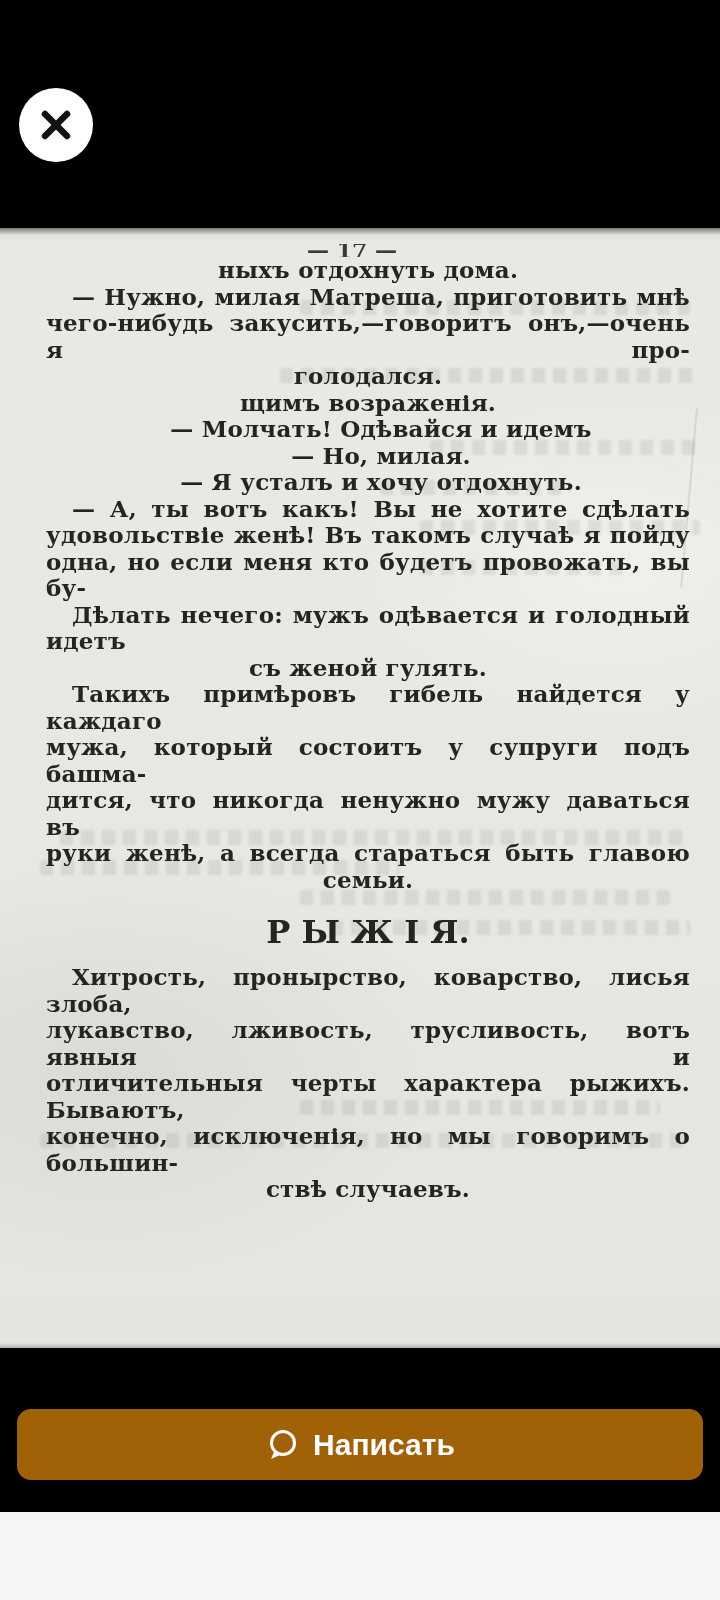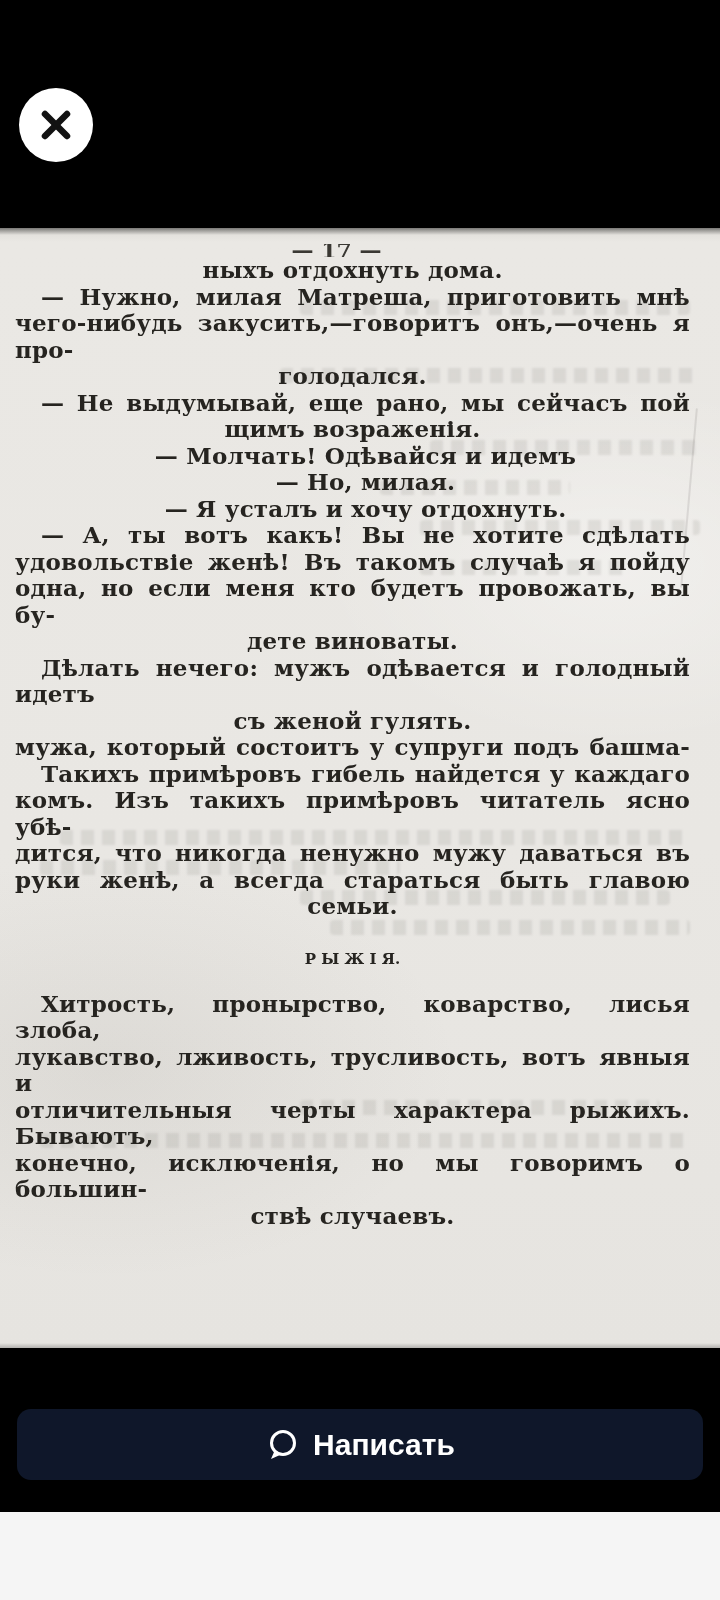--- a/index.html
+++ b/index.html
@@ -16,42 +16,42 @@
   .photo{position:absolute;left:0;top:228px;width:720px;height:1120px;
     background:
       radial-gradient(ellipse 420px 260px at 85% 30%, rgba(255,255,255,.35), rgba(255,255,255,0) 70%),
       radial-gradient(ellipse 500px 300px at 15% 75%, rgba(120,115,105,.10), rgba(0,0,0,0) 70%),
       linear-gradient(180deg, #dddbd6 0, #eae8e4 14px, #e9e7e3 55%, #e6e4e0 100%);
     overflow:hidden;color:#262420;}
   .photo::before{content:"";position:absolute;left:0;top:0;width:100%;height:7px;
     background:linear-gradient(180deg, rgba(0,0,0,.45), rgba(0,0,0,0));}
   .photo::after{content:"";position:absolute;left:0;bottom:0;width:100%;height:5px;
     background:linear-gradient(0deg, rgba(0,0,0,.22), rgba(0,0,0,0));}
-  .paper-inner{position:relative;padding:16px 30px 0 15px;}
+  .paper-inner{position:relative;padding:16px 30px 0 46px;}
 
   .page-header-fragment{height:13px;overflow:hidden;text-align:center;}
   .page-header-fragment span{display:inline-block;margin-top:-15px;transform:translateX(-16px);
     font-family:"DejaVu Serif",serif;font-weight:700;font-size:22px;color:#3a3833;}
 
   .tline{font-family:"DejaVu Serif",serif;font-weight:700;font-size:23px;line-height:26.5px;
     color:#262420;overflow:hidden;text-align:center;letter-spacing:.2px;}
   .tline.j{text-align:justify;text-align-last:justify;}
   .tline.ind{text-indent:26px;}
 
-  .page-heading{font-family:"DejaVu Serif",serif;font-weight:700;font-size:15px;line-height:27px;
+  .page-heading{font-family:"DejaVu Serif",serif;font-weight:700;font-size:32px;line-height:27px;
     text-align:center;margin:26px 0 18px 0;color:#262420;}
 
   
   .bleed{position:absolute;height:15px;border-radius:4px;filter:blur(1.2px);
     background:repeating-linear-gradient(90deg, rgba(105,102,94,.12) 0 13px, rgba(105,102,94,0) 13px 21px);}
   .crease{position:absolute;width:2px;border-radius:2px;background:rgba(90,88,82,.14);}
 
   
   .write-btn{position:absolute;left:17px;top:1409px;width:686px;height:71px;border:none;
-    border-radius:14px;background:#0f172a;display:flex;align-items:center;justify-content:center;
+    border-radius:14px;background:#a16207;display:flex;align-items:center;justify-content:center;
     gap:14px;cursor:pointer;}
   .write-btn .wb-label{color:#fff;font-size:30px;font-weight:600;
     font-family:"Liberation Sans","DejaVu Sans",sans-serif;}
 
   
   .navbar{position:absolute;left:0;top:1512px;width:720px;height:88px;background:#f5f5f5;}
 </style>
 </head>
 <body>
 
@@ -83,34 +83,31 @@
     <div class="paper-inner">
       <div class="page-header-fragment">
         <span>— 17 —</span>
       </div>
 
       <div>
           <div class="tline ">ныхъ отдохнуть дома.</div>
           <div class="tline j ind">— Нужно, милая Матреша, приготовить мнѣ</div>
           <div class="tline j">чего-нибудь закусить,—говоритъ онъ,—очень я про-</div>
           <div class="tline ">голодался.</div>
-          <div class="tline j ind">— Не выдумывай, еще рано, мы сейчасъ пой</div>
           <div class="tline ">щимъ возраженія.</div>
           <div class="tline ind">— Молчать! Одѣвайся и идемъ</div>
           <div class="tline ind">— Но, милая.</div>
           <div class="tline ind">— Я усталъ и хочу отдохнуть.</div>
           <div class="tline j ind">— А, ты вотъ какъ! Вы не хотите сдѣлать</div>
           <div class="tline j">удовольствіе женѣ! Въ такомъ случаѣ я пойду</div>
           <div class="tline j">одна, но если меня кто будетъ провожать, вы бу-</div>
-          <div class="tline ">дете виноваты.</div>
           <div class="tline j ind">Дѣлать нечего: мужъ одѣвается и голодный идетъ</div>
           <div class="tline ">съ женой гулять.</div>
+          <div class="tline j ind">Такихъ примѣровъ гибель найдется у каждаго</div>
           <div class="tline j">мужа, который состоитъ у супруги подъ башма-</div>
-          <div class="tline j ind">Такихъ примѣровъ гибель найдется у каждаго</div>
-          <div class="tline j">комъ. Изъ такихъ примѣровъ читатель ясно убѣ-</div>
           <div class="tline j">дится, что никогда ненужно мужу даваться въ</div>
           <div class="tline j">руки женѣ, а всегда стараться быть главою</div>
           <div class="tline ">семьи.</div>
         </div>
 
       <div class="page-heading">Р Ы Ж І Я.</div>
 
       <div>
           <div class="tline j ind">Хитрость, пронырство, коварство, лисья злоба,</div>
           <div class="tline j">лукавство, лживость, трусливость, вотъ явныя и</div>

